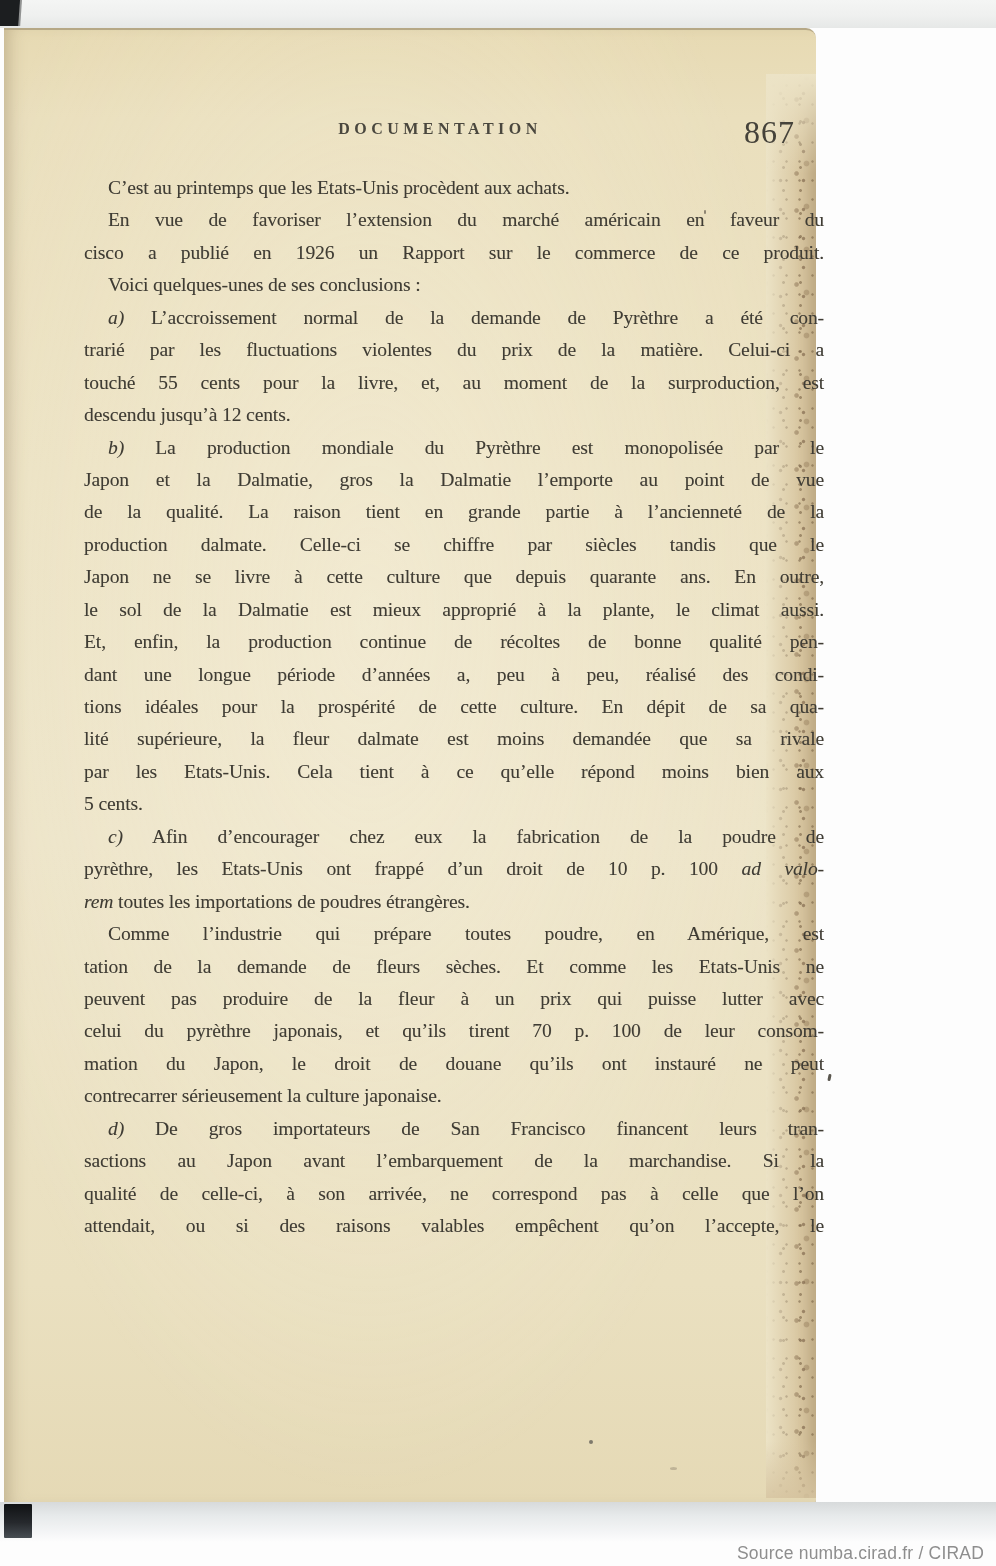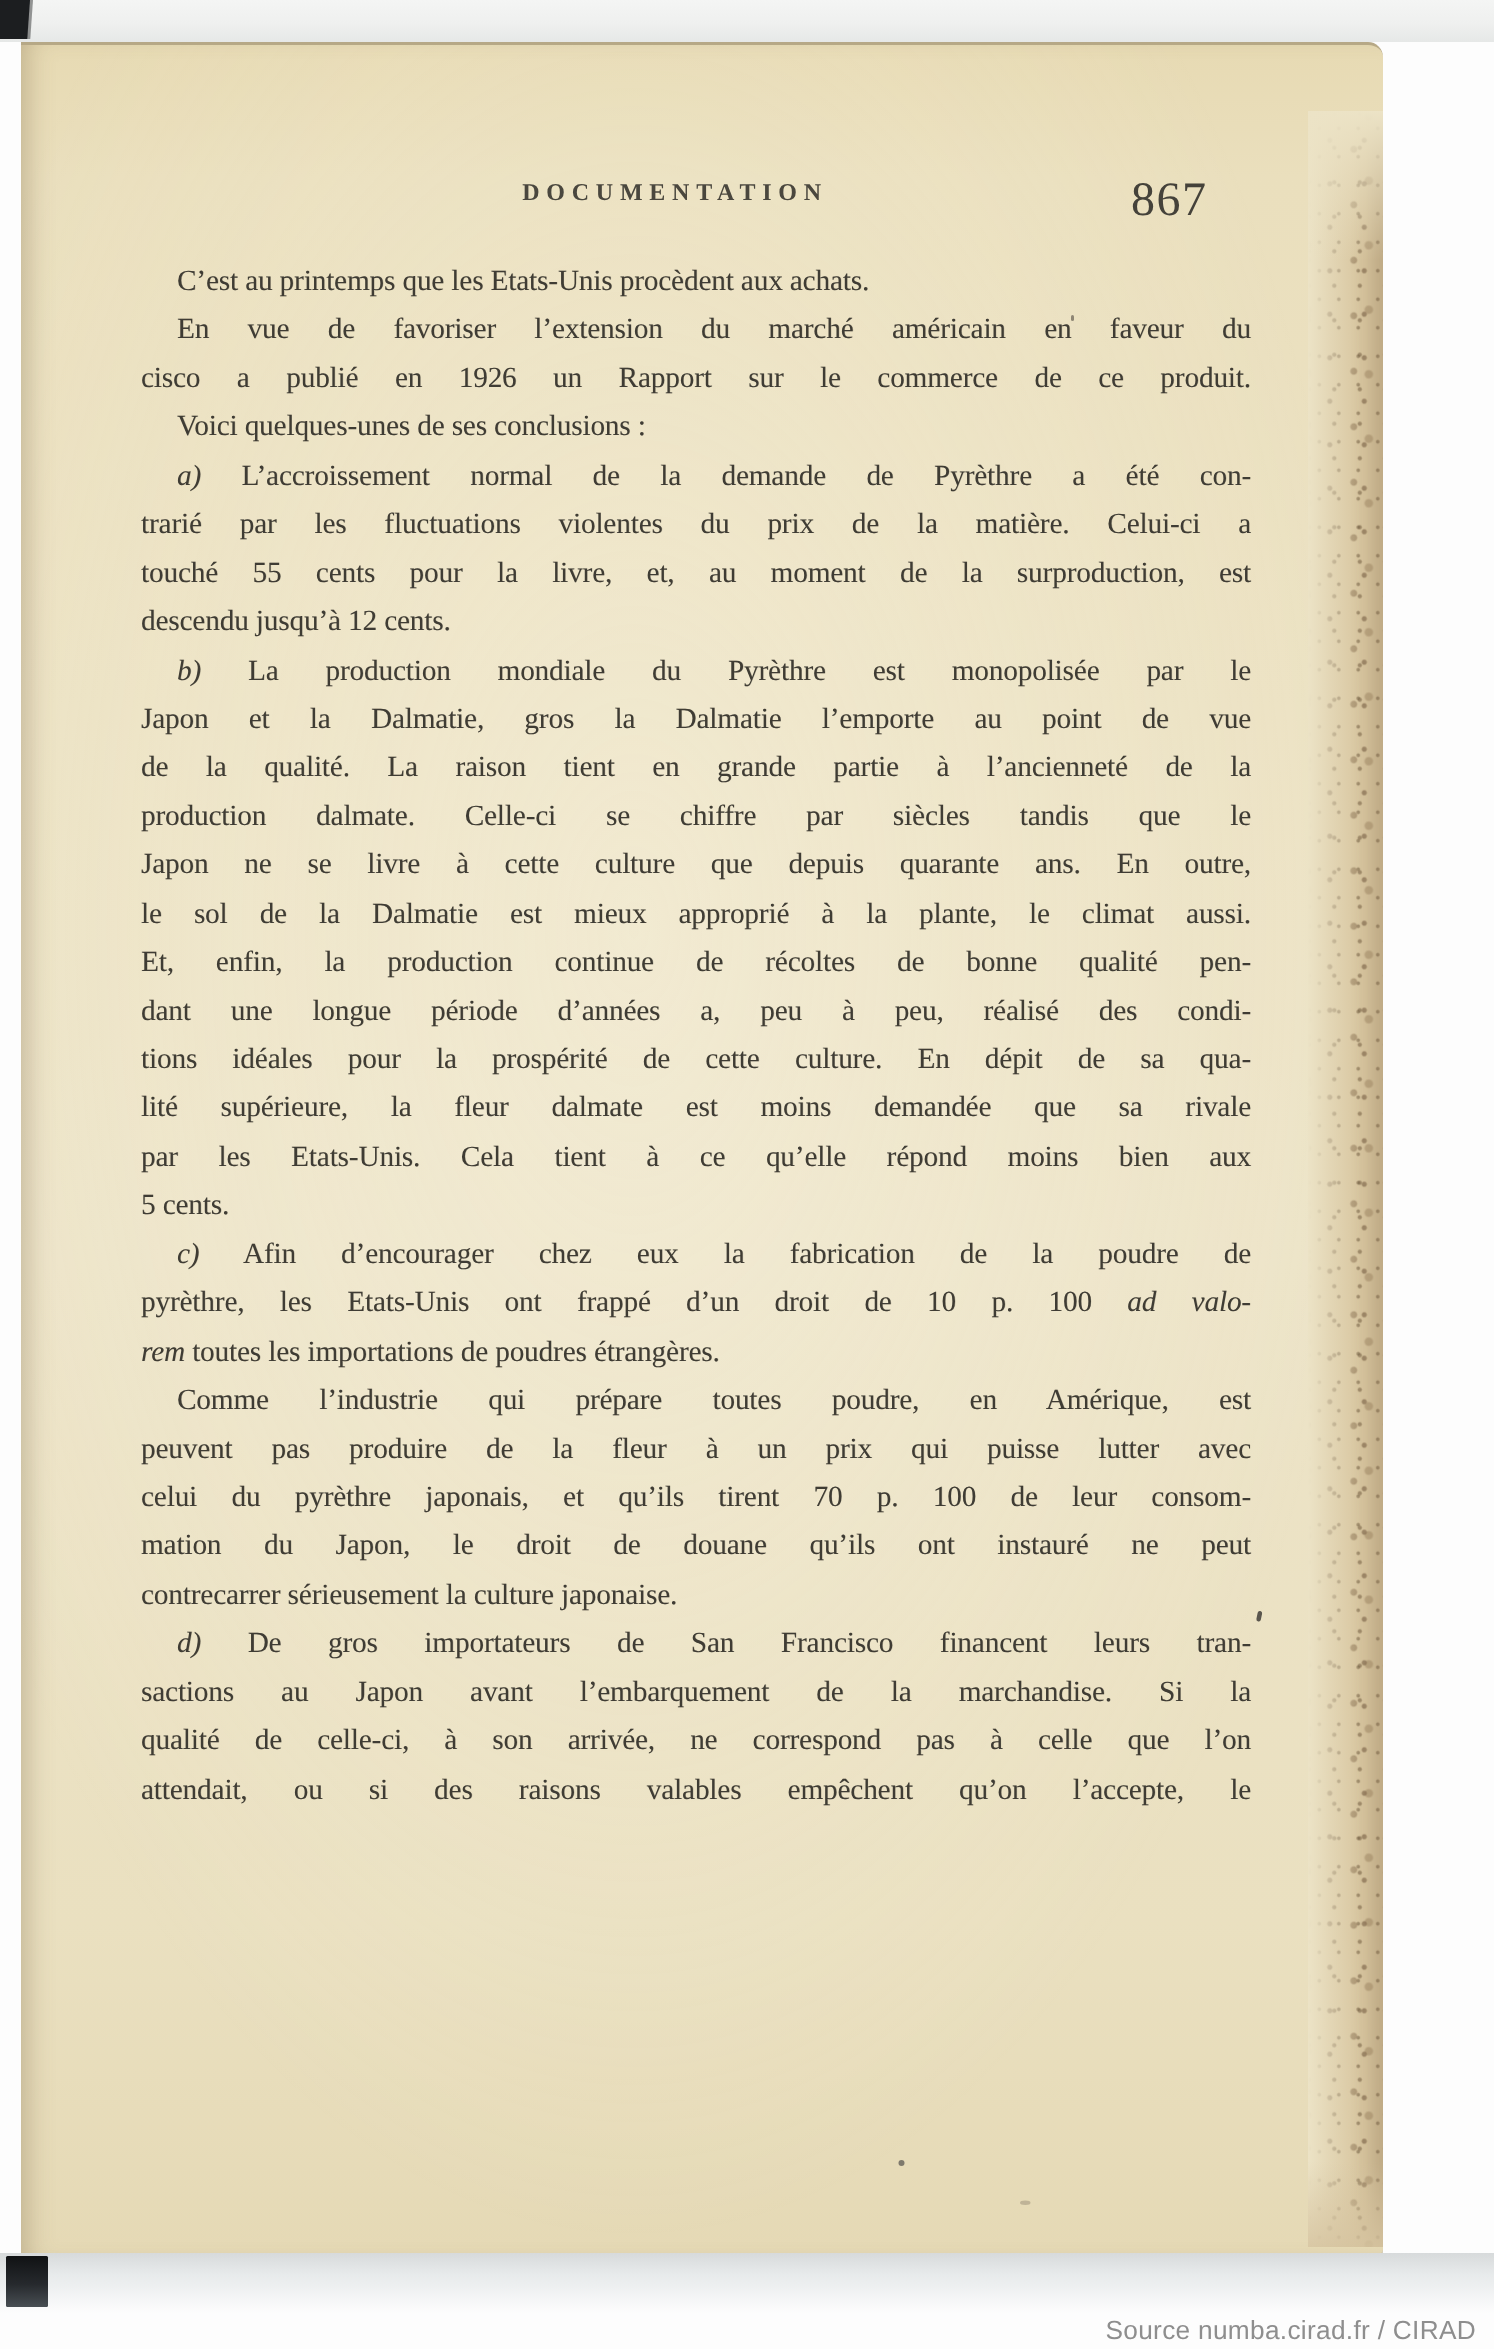--- a/index.html
+++ b/index.html
@@ -37,21 +37,21 @@
     background:linear-gradient(180deg,#101214 0%,#26292d 55%,#484e53 100%);
     border-radius:1px;
   }
   .footer-credit{
     position:absolute;right:12px;top:1540px;height:26px;line-height:26px;
     font-family:"Liberation Sans","DejaVu Sans",sans-serif;
     font-size:17.5px;color:var(--footer-text);letter-spacing:.2px;
   }
   
   .page{
-    position:absolute;left:14px;top:28px;width:908px;height:1474px;
+    position:absolute;left:4px;top:28px;width:812px;height:1474px;
     background:
       radial-gradient(ellipse at 45% 40%,rgba(255,252,240,.28),rgba(255,252,240,0) 70%),
       linear-gradient(180deg,#e7dab3 0%,#eadfbd 6%,#ece2c3 30%,#ede4c8 55%,#eae0c0 85%,#e5d9b5 100%);
     border-top:2px solid rgba(125,108,78,.45);
     border-bottom:2px solid rgba(108,92,66,.45);
     border-top-right-radius:10px;border-bottom-right-radius:6px;
     box-shadow:inset 14px 0 18px -10px rgba(120,100,70,.35);
   }
   
   .fore-edge{
@@ -138,20 +138,21 @@
         <div class="line just"><span>Et, enfin, la production continue de récoltes de bonne qualité pen-</span></div>
         <div class="line just"><span>dant une longue période d’années a, peu à peu, réalisé des condi-</span></div>
         <div class="line just"><span>tions idéales pour la prospérité de cette culture. En dépit de sa qua-</span></div>
         <div class="line just"><span>lité supérieure, la fleur dalmate est moins demandée que sa rivale</span></div>
         <div class="line just"><span>par les Etats-Unis. Cela tient à ce qu’elle répond moins bien aux</span></div>
         <div class="line"><span>5 cents.</span></div>
         <div class="line indent just"><span class="it">c)</span><span> Afin d’encourager chez eux la fabrication de la poudre de</span></div>
         <div class="line just"><span>pyrèthre, les Etats-Unis ont frappé d’un droit de 10 p. 100 </span><span class="it">ad valo-</span></div>
         <div class="line"><span class="it">rem</span><span> toutes les importations de poudres étrangères.</span></div>
         <div class="line indent just"><span>Comme l’industrie qui prépare toutes poudre, en Amérique, est</span></div>
+        <div class="line just"><span>tation de la demande de fleurs sèches. Et comme les Etats-Unis ne</span></div>
         <div class="line just"><span>peuvent pas produire de la fleur à un prix qui puisse lutter avec</span></div>
         <div class="line just"><span>celui du pyrèthre japonais, et qu’ils tirent 70 p. 100 de leur consom-</span></div>
         <div class="line just"><span>mation du Japon, le droit de douane qu’ils ont instauré ne peut</span></div>
         <div class="line"><span>contrecarrer sérieusement la culture japonaise.</span></div>
         <div class="line indent just"><span class="it">d)</span><span> De gros importateurs de San Francisco financent leurs tran-</span></div>
         <div class="line just"><span>sactions au Japon avant l’embarquement de la marchandise. Si la</span></div>
         <div class="line just"><span>qualité de celle-ci, à son arrivée, ne correspond pas à celle que l’on</span></div>
         <div class="line just"><span>attendait, ou si des raisons valables empêchent qu’on l’accepte, le</span></div>
       </div>
 

